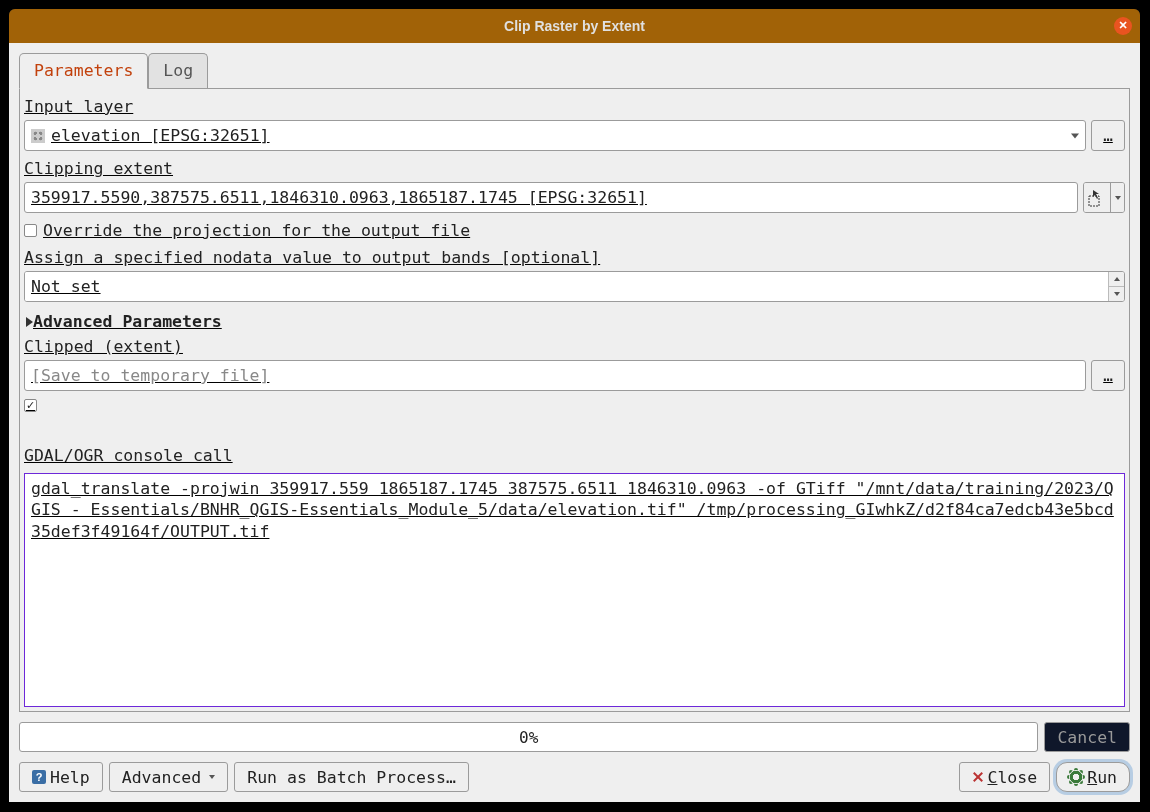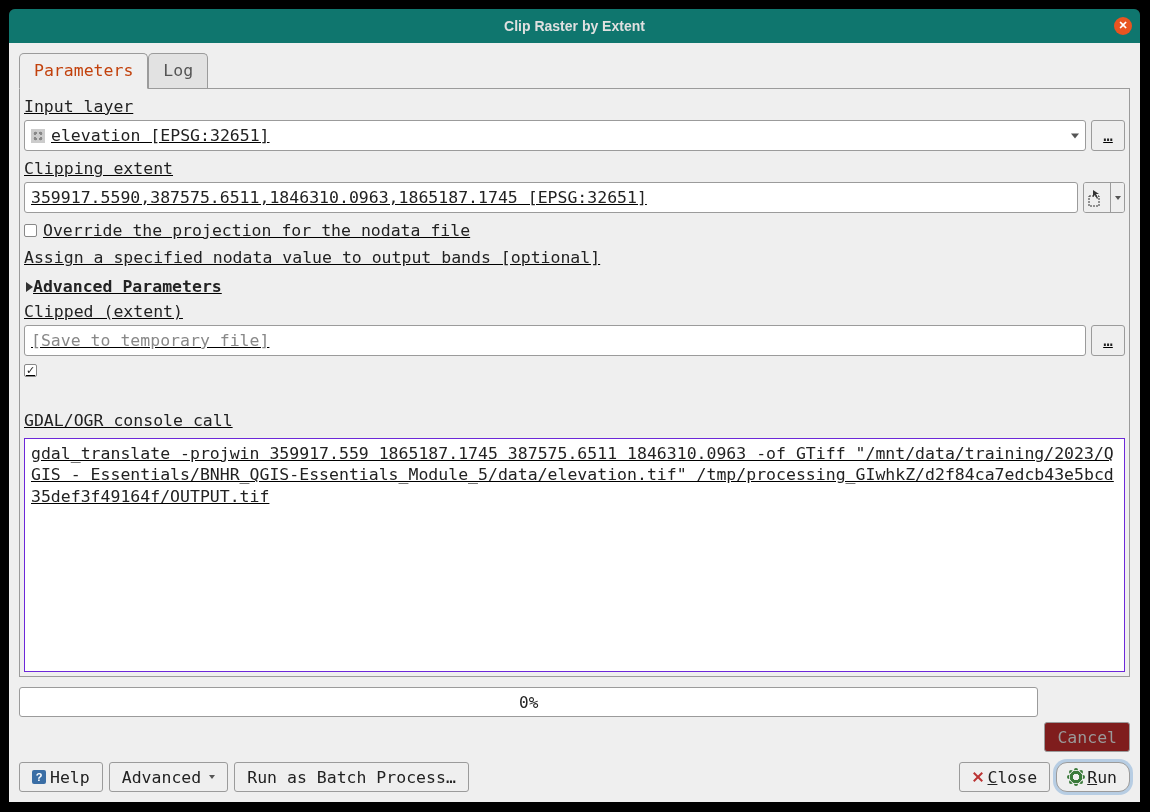--- a/index.html
+++ b/index.html
@@ -13,21 +13,21 @@
   }
   .window {
     position: absolute;
     left: 9px; top: 9px;
     width: 1131px; height: 793px;
     background: #2a2a2a;
     border-radius: 6px 6px 0 0;
   }
   .titlebar {
     height: 34px;
-    background: #0f766e;
+    background: #a16207;
     color: #e0e0e0;
     text-align: center;
     line-height: 34px;
     font-family: sans-serif;
     font-size: 14px;
     font-weight: bold;
     position: relative;
     border-radius: 6px 6px 0 0;
   }
   .close-window {
@@ -304,23 +304,22 @@
     font-size: 16.5px;
     color: #222;
     cursor: pointer;
     display: inline-flex;
     align-items: center;
     gap: 4px;
     height: 30px;
   }
   .btn.disabled {
     color: #9a9a9a;
-    background: #7f1d1d;
+    background: #0f172a;
     cursor: default;
-    margin-top: 35px;
   }
   .btn.default {
     box-shadow: 0 0 0 3px #b7cde3;
     border-radius: 11px;
   }
   .button-row {
     display: flex;
     justify-content: space-between;
   }
   .button-row .left, .button-row .right {
@@ -410,24 +409,31 @@
               <rect x="1" y="7" width="10" height="10" fill="none" stroke="#333" stroke-width="1" stroke-dasharray="2 1"></rect>
               <path d="M5 1 L5 8 L7 6 L9 10 L10 9 L8 5 L11 5 Z" fill="#333"></path>
             </svg>
           </div>
           <div class="extent-btn-drop"></div>
         </div>
       </div>
 
       <div class="checkbox-row">
         <div class="checkbox"></div>
-        <span class="param-label" style="margin:0">Override the projection for the nodata file</span>
+        <span class="param-label" style="margin:0">Override the projection for the output file</span>
       </div>
 
       <div class="param-label">Assign a specified nodata value to output bands [optional]</div>
+      <div class="spin-wrap" style="margin-bottom:4px;">
+        <input class="spin-input" value="Not set" style="">
+        <div class="spin-btns">
+          <div class="spin-up"></div>
+          <div class="spin-down"></div>
+        </div>
+      </div>
 
       <div class="advanced-header">
         <span class="disclosure-tri"></span>
         <span>Advanced Parameters</span>
       </div>
 
       <div class="param-label">Clipped (extent)</div>
       <div class="row">
         <input class="textinput" placeholder="[Save to temporary file]" style="">
         <div class="browse-btn">…</div>

